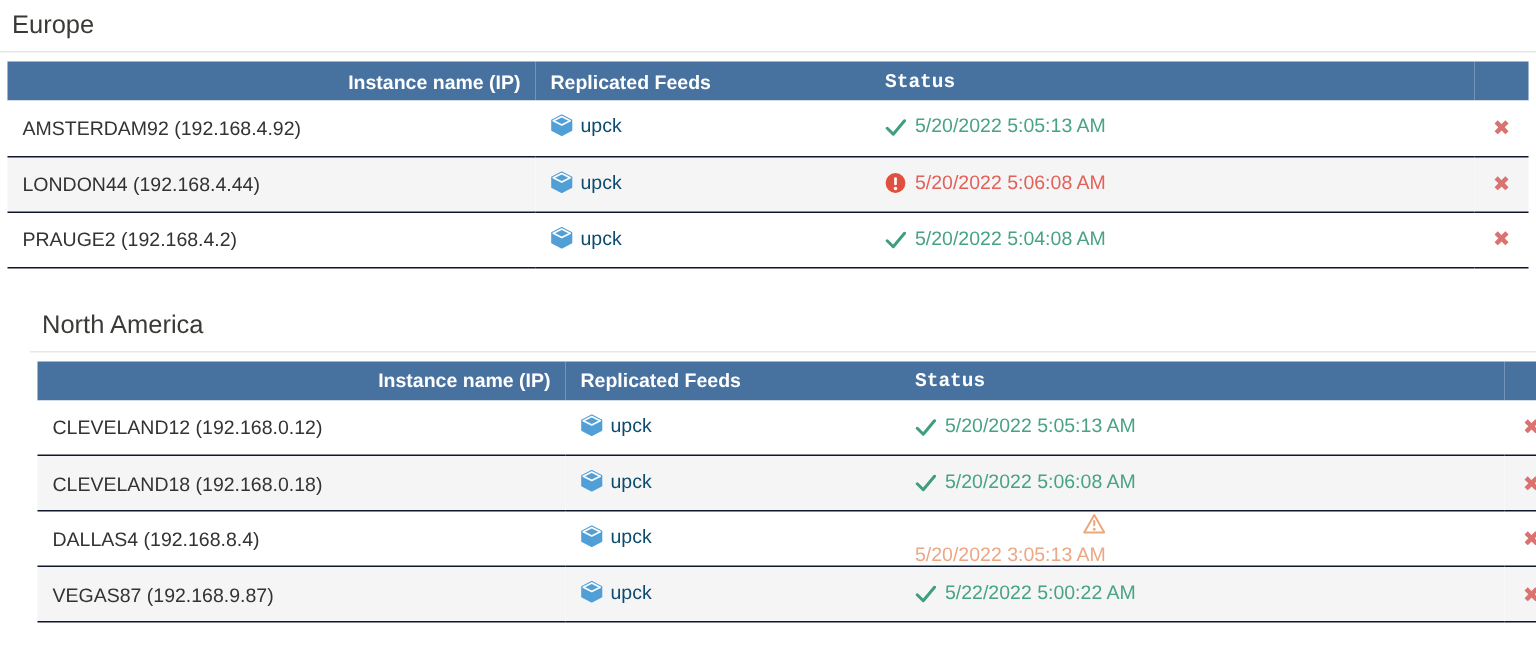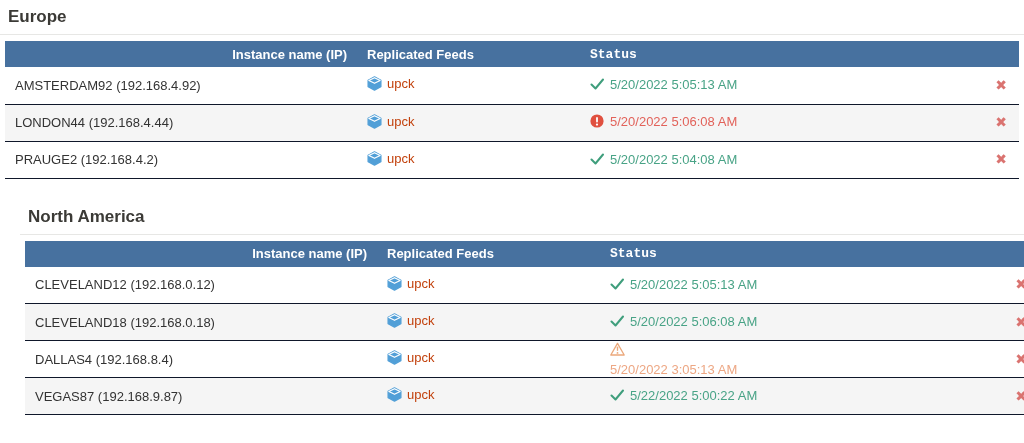--- a/index.html
+++ b/index.html
@@ -9,21 +9,21 @@
     background: #ffffff;
     font-family: "Liberation Sans", sans-serif;
     font-size: 13px;
     color: #333333;
     overflow: hidden;
   }
   .section { width: 1024px; }
   .section + .section { margin-top: 21px; margin-left: 20px; }
   .section-title {
     font-size: 17px;
-    font-weight: 700;
+    font-weight: 400;
     color: #3b3a36;
     margin: 0;
     padding: 7px 8px 7px 8px;
     border-bottom: 1px solid #e7e7e5;
   }
   table.grid {
     width: 1014px;
     margin: 6px 5px 0 5px;
     border-collapse: collapse;
     table-layout: fixed;
@@ -44,30 +44,30 @@
   td {
     padding: 0 10px;
     height: 37px;
     border-bottom: 1px solid #0f172a;
     font-size: 13px;
     color: #333333;
     background: #ffffff;
   }
   tbody tr:nth-child(even) td { background: #f5f5f5; }
   .feed-link {
-    color: #c2410c;
+    color: #0c4a6e;
     text-decoration: none;
     display: inline-flex;
     align-items: flex-start;
     gap: 5px;
     cursor: pointer;
   }
   .status {
     display: inline-flex;
-    align-items: flex-start;
+    align-items: flex-end;
     gap: 6px;
     white-space: nowrap;
   }
   .status-ok      { color: #48a386; }
   .status-error   { color: #e2625a; }
   .status-warning { color: #eda784; flex-direction: column; }
   .icon { display: inline-flex; flex: none; }
   .delete-btn {
     background: none;
     border: none;

